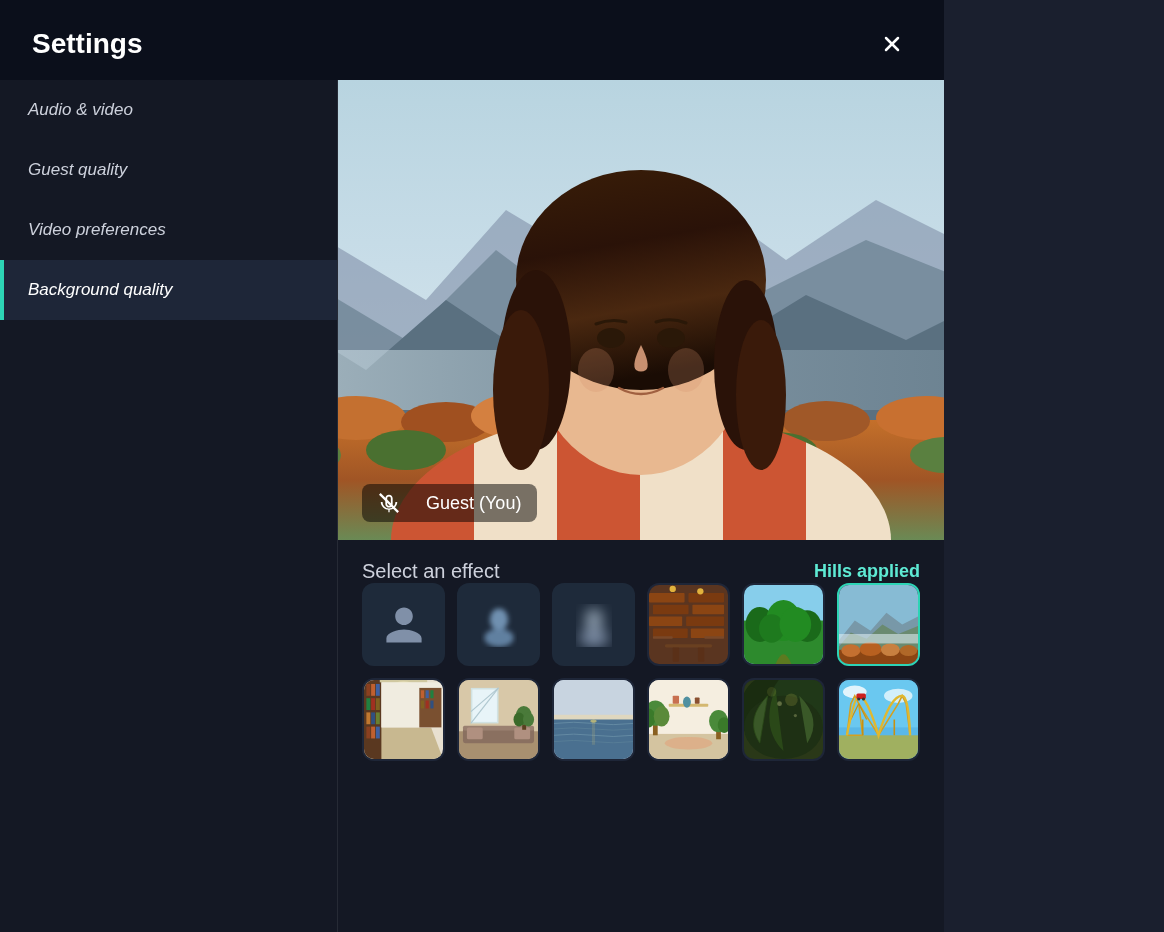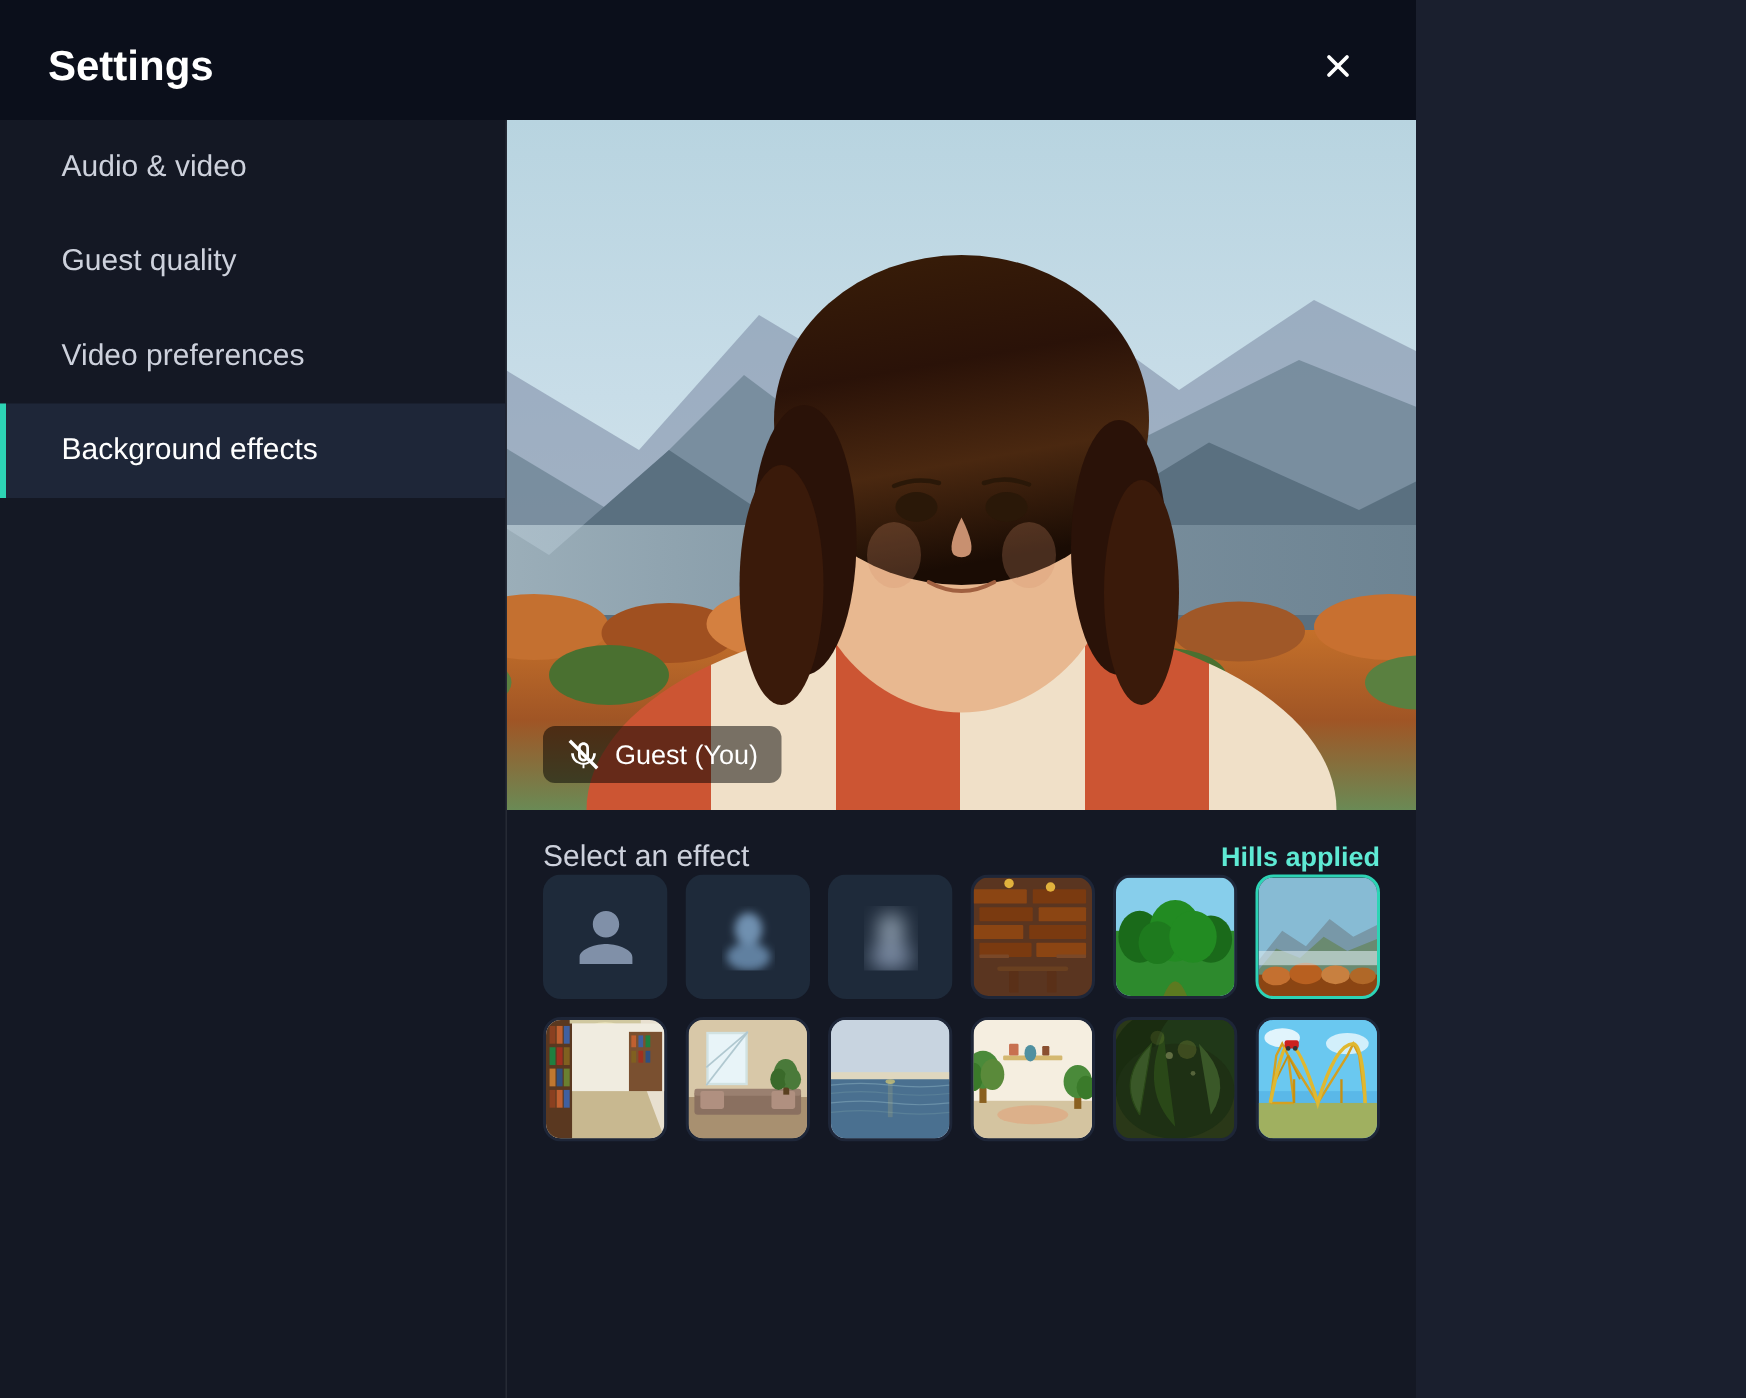--- a/index.html
+++ b/index.html
@@ -55,26 +55,27 @@
 
     
     .sidebar {
       width: 338px;
       background: #141824;
       border-right: 1px solid rgba(255,255,255,0.08);
       flex-shrink: 0;
     }
 
     .sidebar-item {
-      padding: 20px 37px;
-      font-size: 20px;
+      padding: 20px 24px;
+      font-size: 17px;
       font-weight: 500;
       color: #cdd1dc;
       cursor: pointer;
       border-left: 4px solid transparent;
+      font-style: italic;
     }
 
     .sidebar-item.active {
       background: #1e2638;
       border-left: 4px solid #2dd4b5;
       color: #fff;
     }
 
     
     .main-content {
@@ -102,21 +103,21 @@
       background:
         linear-gradient(180deg, #87bbd4 0%, #a8ccd8 20%, #c0d8e0 30%, #9ab8c2 40%, #7a9ea8 50%, #5a7e88 60%, #3a5e60 68%, #557755 75%, #3d5c35 80%, #c4702a 85%, #a0522d 90%, #6b8c5a 95%, #4a5e3a 100%);
     }
 
     .video-label {
       position: absolute;
       bottom: 18px;
       left: 24px;
       display: flex;
       align-items: center;
-      gap: 10px;
+      gap: 26px;
       background: rgba(0,0,0,0.5);
       padding: 8px 16px;
       border-radius: 8px;
     }
 
     .guest-label {
       font-size: 18px;
       color: #fff;
       font-weight: 500;
     }
@@ -205,21 +206,21 @@
       <div class="sidebar-item">
         <span>Audio &amp; video</span>
       </div>
       <div class="sidebar-item">
         <span>Guest quality</span>
       </div>
       <div class="sidebar-item">
         <span>Video preferences</span>
       </div>
       <div class="sidebar-item active">
-        <span>Background effects</span>
+        <span>Background quality</span>
       </div>
     </div>
 
     <div class="main-content">
 
       <div class="video-preview">
         <div class="video-bg-scene">
           
           <svg width="100%" height="100%" viewBox="0 0 830 460" preserveAspectRatio="xMidYMid slice">
 

